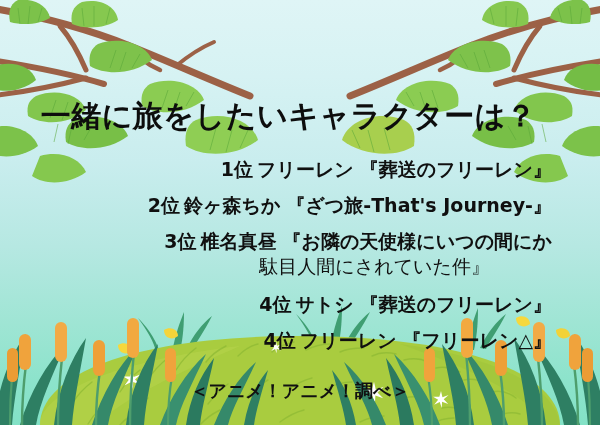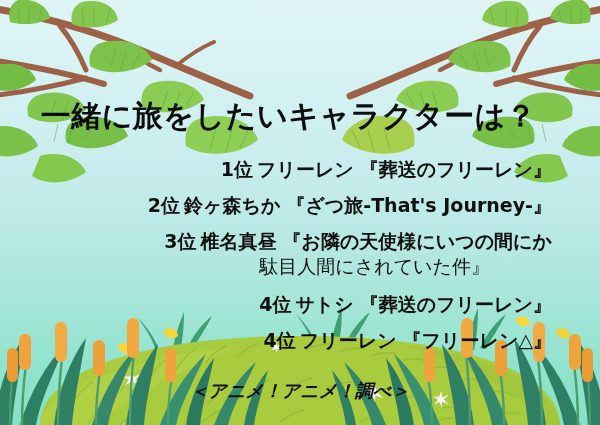--- a/index.html
+++ b/index.html
@@ -49,21 +49,20 @@
   .rank-row.r4a{margin-bottom:17px;}
   .rank-row.r4b{margin-bottom:0;}
   .rank-no{margin-right:4px;}
   .rank-name{margin-right:6px;}
 
   .credit{
     position:absolute;left:0;top:379px;width:600px;
     text-align:center;
     font-size:18px;font-weight:bold;color:#111;
     white-space:nowrap;
-    font-style:italic;
   }
 </style>
 </head>
 <body>
 
 <div id="stage">
 
   <svg class="layer" viewBox="0 0 600 425" xmlns="http://www.w3.org/2000/svg">
     <g>
 

